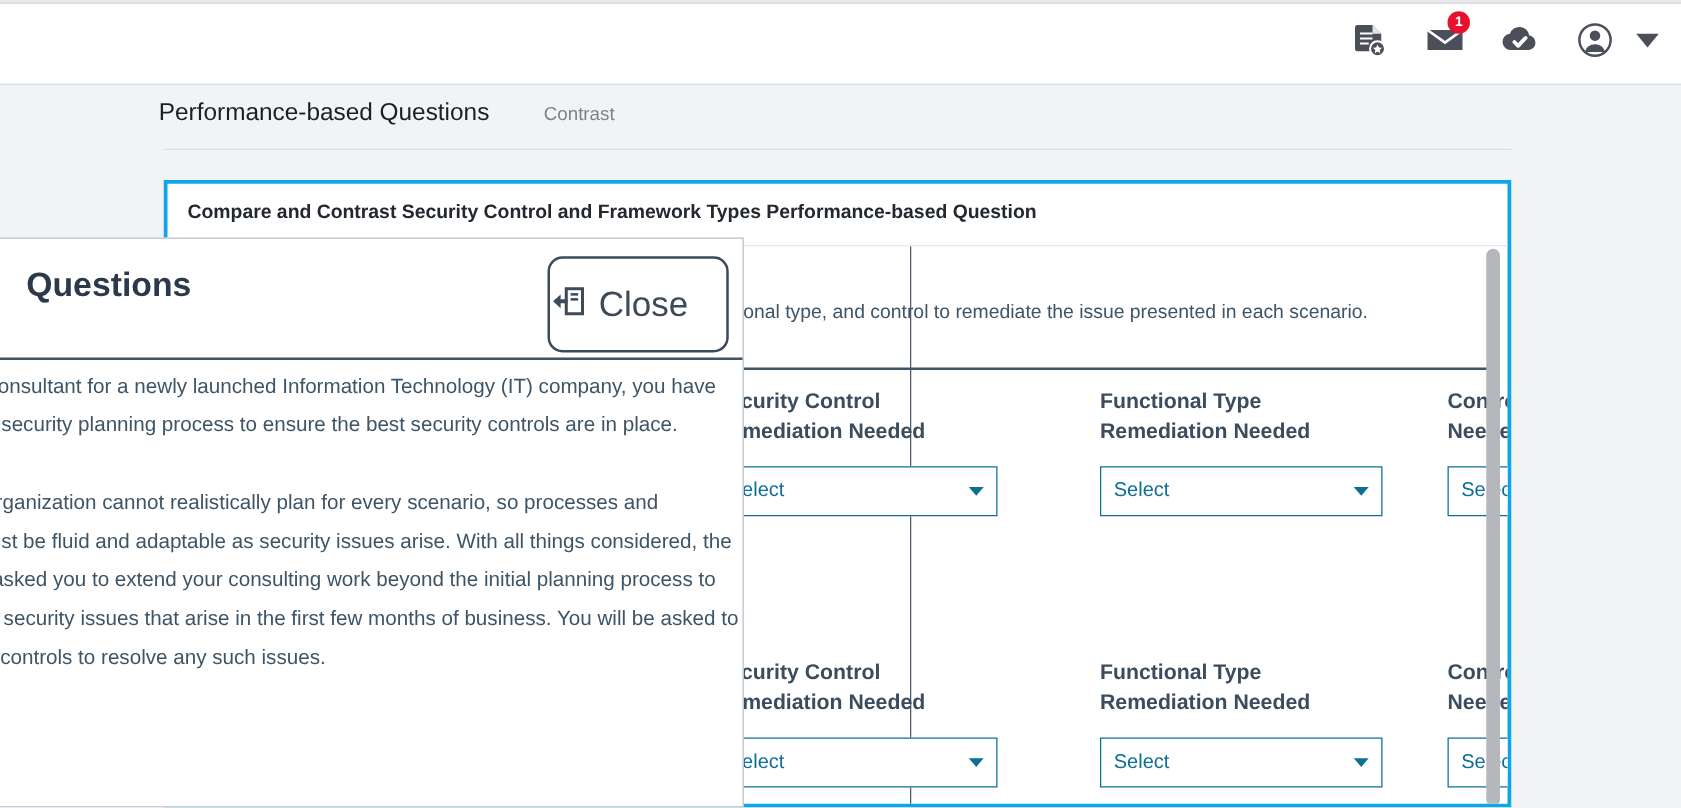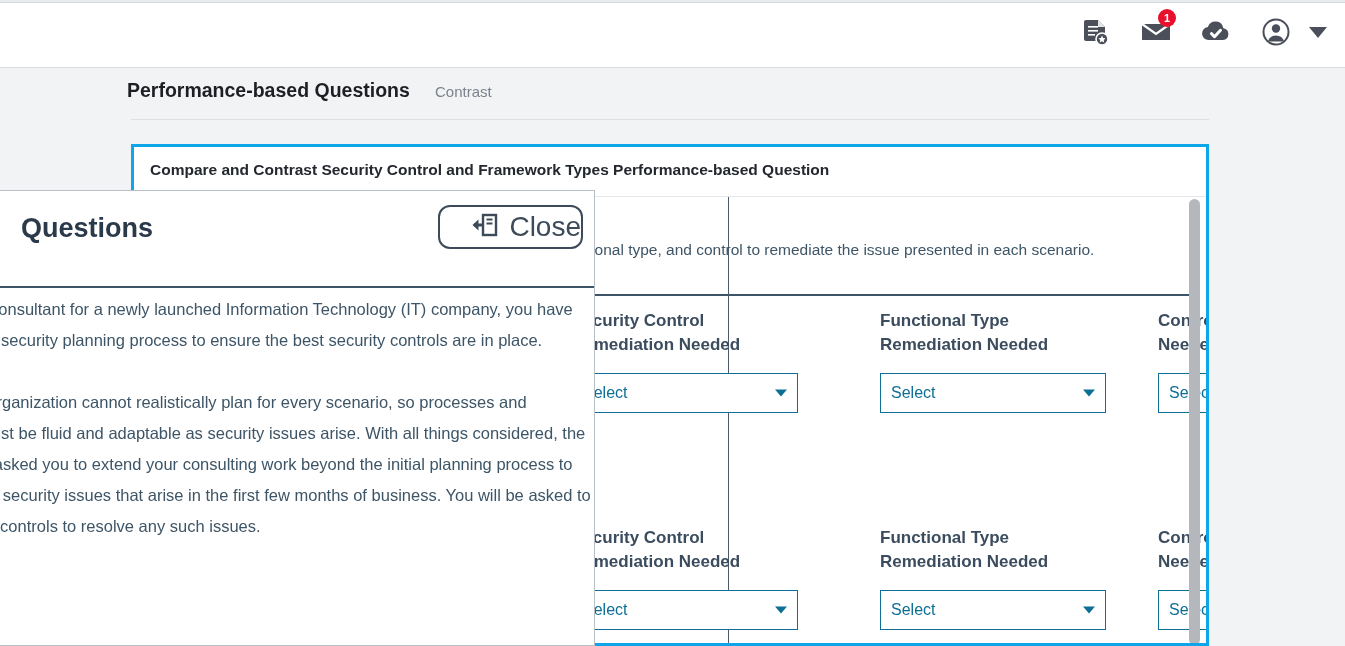--- a/index.html
+++ b/index.html
@@ -42,21 +42,21 @@
     padding: 0 4px; line-height: 1;
   }
   .caret { width: 0; height: 0; border-left: 9px solid transparent; border-right: 9px solid transparent; border-top: 11px solid #4a4f59; margin-left: -10px; cursor:pointer; }
 
   
   .page-head {
     position: absolute; left: 131px; top: 68px; width: 1078px; height: 53px;
   }
   .page-title {
     position: absolute; left: -4px; top: 11px;
-    font-size: 19.5px; font-weight: 700; color: #1d1f23;
+    font-size: 19.5px; font-weight: 400; color: #1d1f23;
     white-space: nowrap;
   }
   .breadcrumb {
     position: absolute; left: 304px; top: 15px;
     font-size: 15px; color: #7c828c; white-space: nowrap;
   }
   .head-rule {
     position: absolute; left: 0px; top: 51px; width: 1078px; height: 1px; background: #dcdfe3;
   }
 
@@ -141,24 +141,24 @@
     background: #ffffff; border: 1px solid #b9bfc6; z-index: 30;
     overflow: hidden;
   }
   .overlay-head { position: absolute; left: 0; top: 0; width: 705px; height: 64px; }
   .overlay-title {
     position: absolute; left: 130px; top: 22px;
     font-size: 27px; font-weight: 700; color: #2b3a4a;
   }
   .close-btn {
     position: absolute; left: 547px; top: 14px;
-    width: 145px; height: 44px;
+    width: 145px; height: 77px;
     border: 2px solid #3c4a5a; border-radius: 12px;
     background: #ffffff;
-    display: flex; align-items: center; justify-content: flex-end; gap: 9px;
+    display: flex; align-items: center; justify-content: flex-start; gap: 9px;
     cursor: pointer; overflow: hidden;
   }
   .close-label { font-size: 28px; color: #3c4a5a; font-weight: 400; line-height: 1; }
   .overlay-rule { position: absolute; left: 0px; top: 95px; width: 705px; height: 2px; background: #3d5566; }
   .overlay-body {
     position: absolute; left: 0px; top: 103px; width: 705px;
     font-size: 16.5px; line-height: 31px; color: #3d5566;
   }
   .overlay-body p { margin: 0 0 31px 0; }
 </style>

